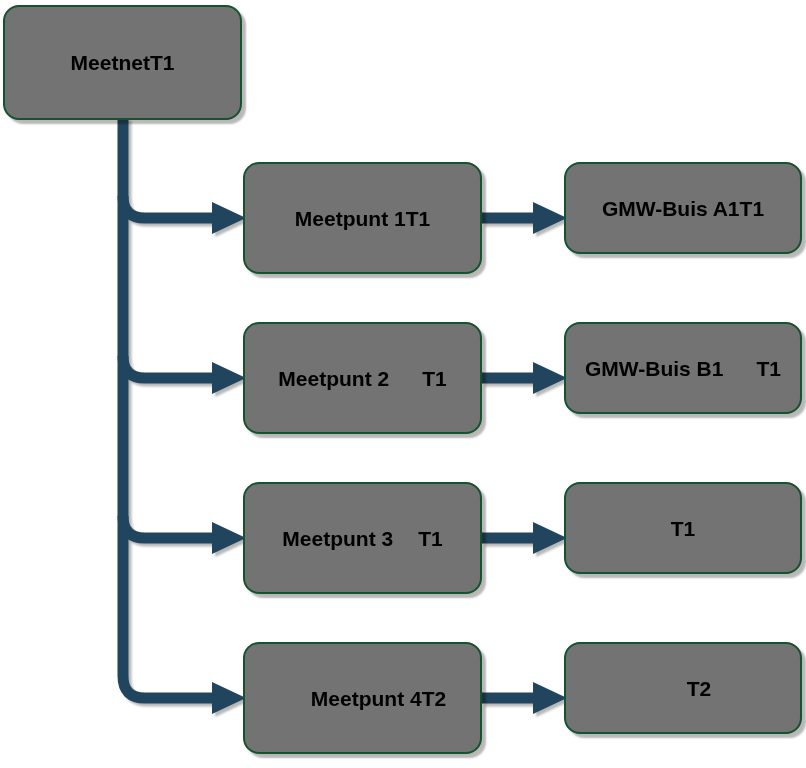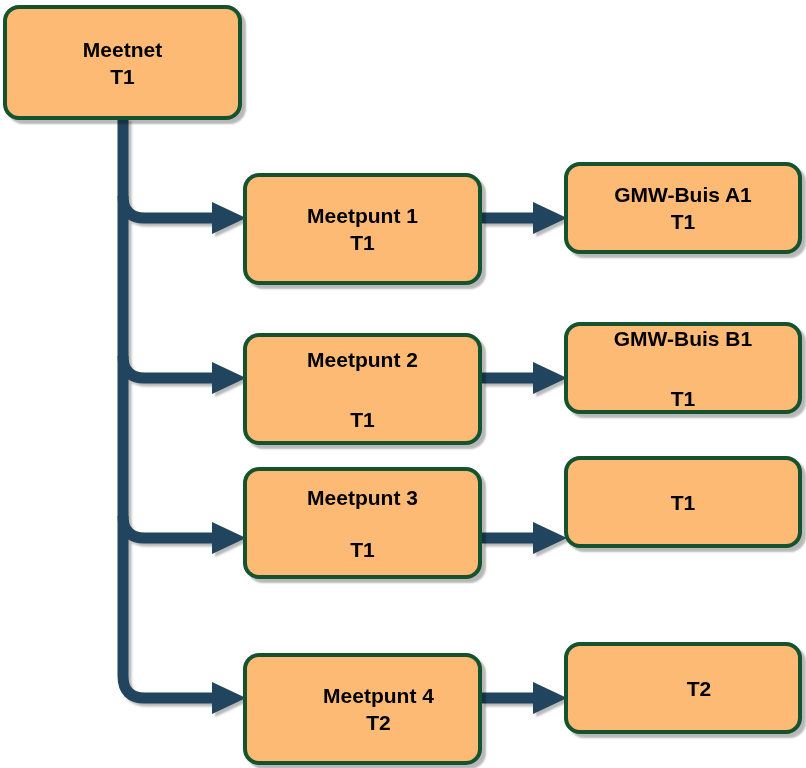--- a/index.html
+++ b/index.html
@@ -14,40 +14,40 @@
   svg.connectors {
     position: absolute;
     left: 0; top: 0;
     z-index: 1;
   }
   .conn-shadow { filter: drop-shadow(3px 3px 1px rgba(0,0,0,0.28)); }
   .node {
     position: absolute;
     z-index: 2;
     box-sizing: border-box;
-    background: #fdba74;
-    border: 4px solid #14532d;
+    background: #737373;
+    border: 2px solid #14532d;
     border-radius: 16px;
     box-shadow: 4px 4px 2px rgba(0,0,0,0.28);
     display: flex;
-    flex-direction: column;
+    flex-direction: row;
     align-items: center;
     justify-content: center;
     text-align: center;
     font-weight: bold;
     font-size: 21px;
     line-height: 27px;
     color: #000000;
   }
   .n-root { left: 3px;   top: 5px;   width: 239px; height: 115px; }
-  .col-m  { left: 243px; width: 239px; height: 112px; margin-top: 11px; }
+  .col-m  { left: 243px; width: 239px; height: 112px; }
   .col-g  { left: 564px; width: 238px; height: 92px; }
   .row-0  { top: 162px; }
   .row-1  { top: 322px; gap: 33px; }
-  .row-2  { top: 456px; gap: 25px; }
+  .row-2  { top: 482px; gap: 25px; }
   .row-3  { top: 642px; padding-left: 32px; }
 </style>
 </head>
 <body>
 
 <div class="canvas">
 
   <svg class="connectors" width="806" height="768" viewBox="0 0 806 768">
     <g class="conn-shadow" stroke="#21455e" stroke-width="11" fill="none">
 

